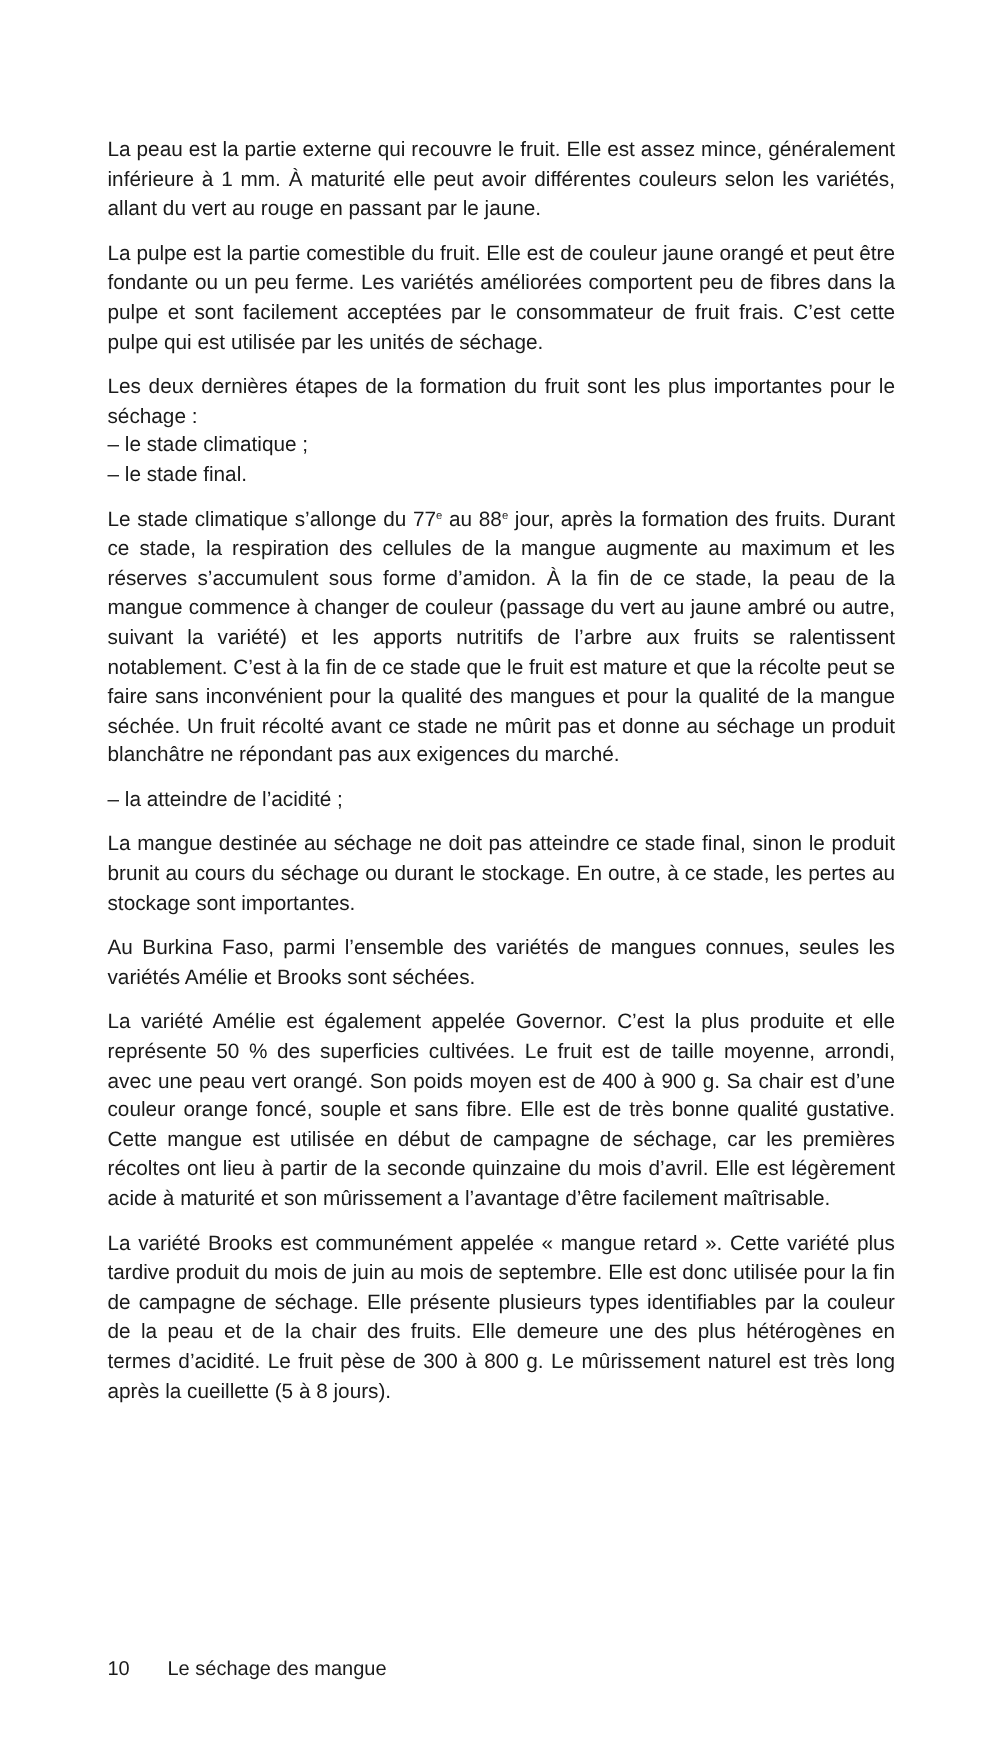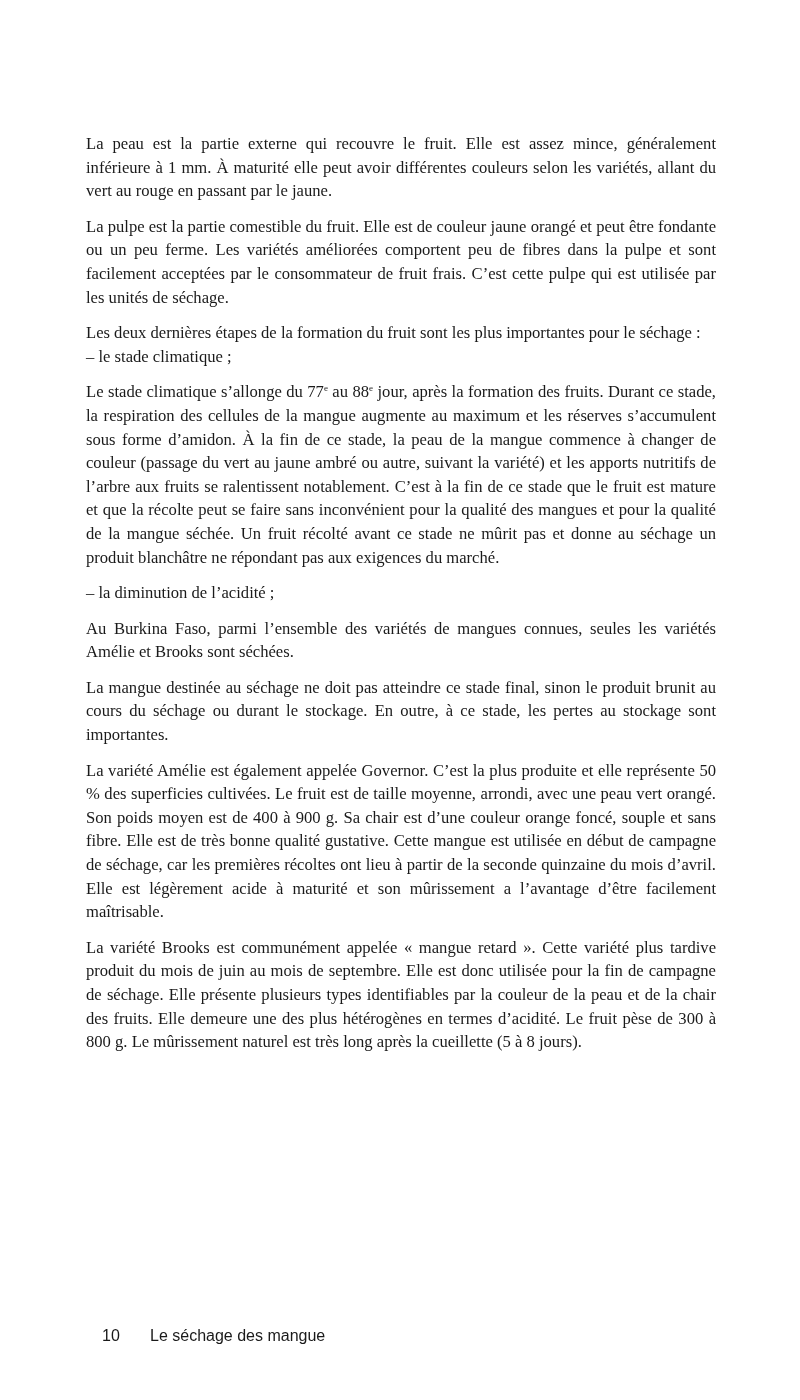--- a/index.html
+++ b/index.html
@@ -1,45 +1,46 @@
 <!DOCTYPE html>
 <html><head>
 <meta charset="utf-8">
 <style>
   html, body { margin: 0; padding: 0; background: #ffffff; }
   body { width: 800px; height: 1400px; position: relative; overflow: hidden; }
   .page {
     position: absolute; left: 86px; top: 108px; width: 630px;
-    font-family: Liberation Serif, serif;
-    font-size: 16.6px; line-height: 23.6px; color: #1a1a1a; margin-top: 24px;
+    font-family: Liberation Sans, sans-serif;
+    font-size: 16.6px; line-height: 23.6px; color: #1a1a1a;
   }
   .para { margin: 0 0 12px 0; text-align: justify; hyphens: manual; }
   .list-item { display: block; }
   .footer {
     position: absolute; left: 86px; top: 1327px;
     font-family: "Liberation Sans", sans-serif; font-size: 16px; color: #1a1a1a;
   }
-  .footer .num { display: inline-block; width: 48px; margin-left: 16px; }
+  .footer .num { display: inline-block; width: 48px; }
   sup { font-size: 9px; vertical-align: 6px; line-height: 0; }
 </style>
 </head>
 <body>
 
 <div class="page">
   <p class="para">La peau est la partie externe qui recouvre le fruit. Elle est assez mince, généralement inférieure à 1 mm. À maturité elle peut avoir différentes couleurs selon les variétés, allant du vert au rouge en passant par le jaune.</p>
   <p class="para">La pulpe est la partie comestible du fruit. Elle est de couleur jaune orangé et peut être fondante ou un peu ferme. Les variétés améliorées comportent peu de fibres dans la pulpe et sont facilement acceptées par le consommateur de fruit frais. C’est cette pulpe qui est utilisée par les unités de séchage.</p>
   <div class="para">
     <span>Les deux dernières étapes de la formation du fruit sont les plus importantes pour le séchage :</span>
     <span class="list-item">– le stade climatique ;</span>
+    <span class="list-item">– le stade final.</span>
   </div>
   <p class="para"><span>Le stade climatique s’allonge du 77</span><sup>e</sup><span> au 88</span><sup>e</sup><span> jour, après la formation des fruits. Durant ce stade, la respiration des cellules de la mangue augmente au maximum et les réserves s’accumulent sous forme d’amidon. À la fin de ce stade, la peau de la mangue commence à changer de couleur (passage du vert au jaune ambré ou autre, suivant la variété) et les apports nutritifs de l’arbre aux fruits se ralentissent notablement. C’est à la fin de ce stade que le fruit est mature et que la récolte peut se faire sans inconvénient pour la qualité des mangues et pour la qualité de la mangue séchée. Un fruit récolté avant ce stade ne mûrit pas et donne au séchage un produit blanchâtre ne répondant pas aux exigences du marché.</span></p>
   <div class="para">
-    <span class="list-item">– la diminution de l’acidité ;</span>
+    <span class="list-item">– la atteindre de l’acidité ;</span>
   </div>
+  <p class="para">La mangue destinée au séchage ne doit pas atteindre ce stade final, sinon le produit brunit au cours du séchage ou durant le stockage. En outre, à ce stade, les pertes au stockage sont importantes.</p>
   <p class="para">Au Burkina Faso, parmi l’ensemble des variétés de mangues connues, seules les variétés Amélie et Brooks sont séchées.</p>
-  <p class="para">La mangue destinée au séchage ne doit pas atteindre ce stade final, sinon le produit brunit au cours du séchage ou durant le stockage. En outre, à ce stade, les pertes au stockage sont importantes.</p>
   <p class="para">La variété Amélie est également appelée Governor. C’est la plus produite et elle représente 50 % des superficies cultivées. Le fruit est de taille moyenne, arrondi, avec une peau vert orangé. Son poids moyen est de 400 à 900 g. Sa chair est d’une couleur orange foncé, souple et sans fibre. Elle est de très bonne qualité gustative. Cette mangue est utilisée en début de campagne de séchage, car les premières récoltes ont  lieu à partir de la seconde quinzaine du mois d’avril. Elle est légèrement acide à maturité et son mûrissement a l’avantage d’être facilement maîtrisable.</p>
   <p class="para">La variété Brooks est communément appelée « mangue retard ». Cette variété plus tardive produit du mois de juin au mois de septembre. Elle est donc utilisée pour la fin de campagne de séchage. Elle présente plusieurs types identifiables par la couleur de la peau et de la chair des fruits. Elle demeure une des plus hétérogènes en termes d’acidité. Le fruit pèse de 300 à 800 g. Le mûrissement naturel est très long après la cueillette (5 à 8 jours).</p>
 </div>
 
 <div class="footer">
   <span class="num">10</span><span>Le séchage des mangue</span>
 </div>
 
 </body></html>

